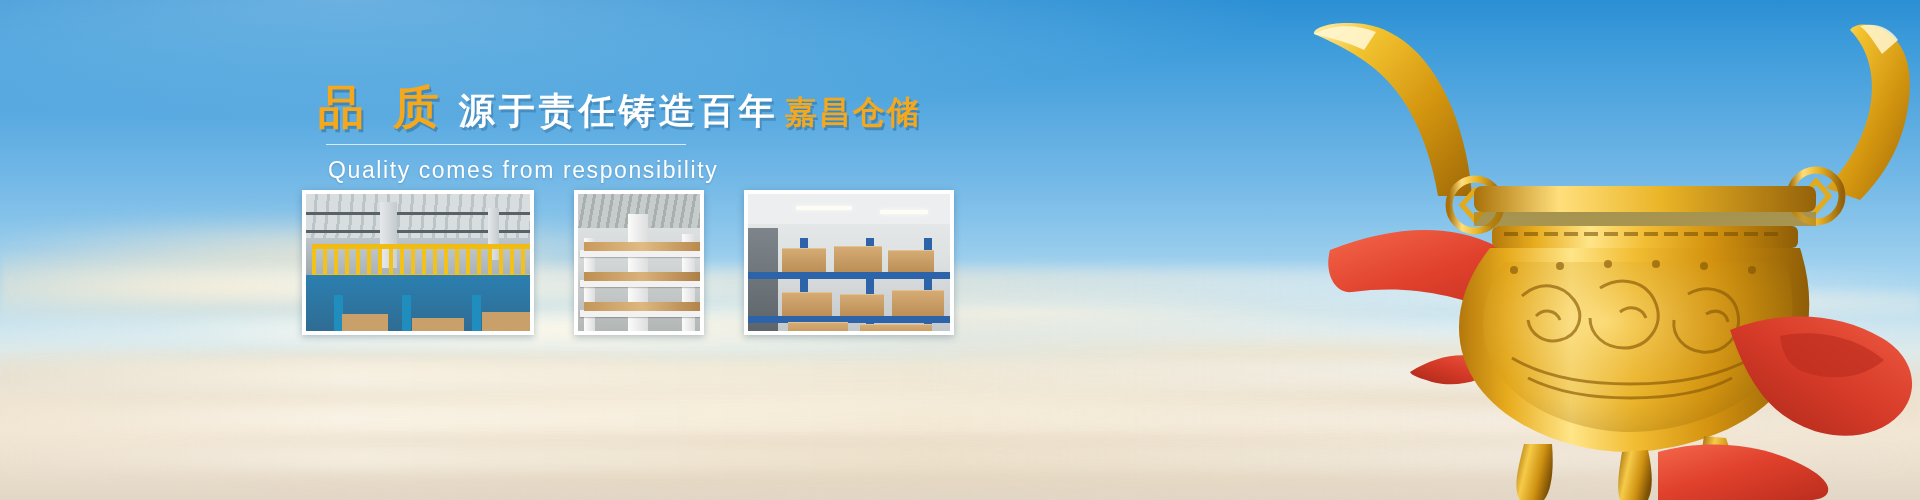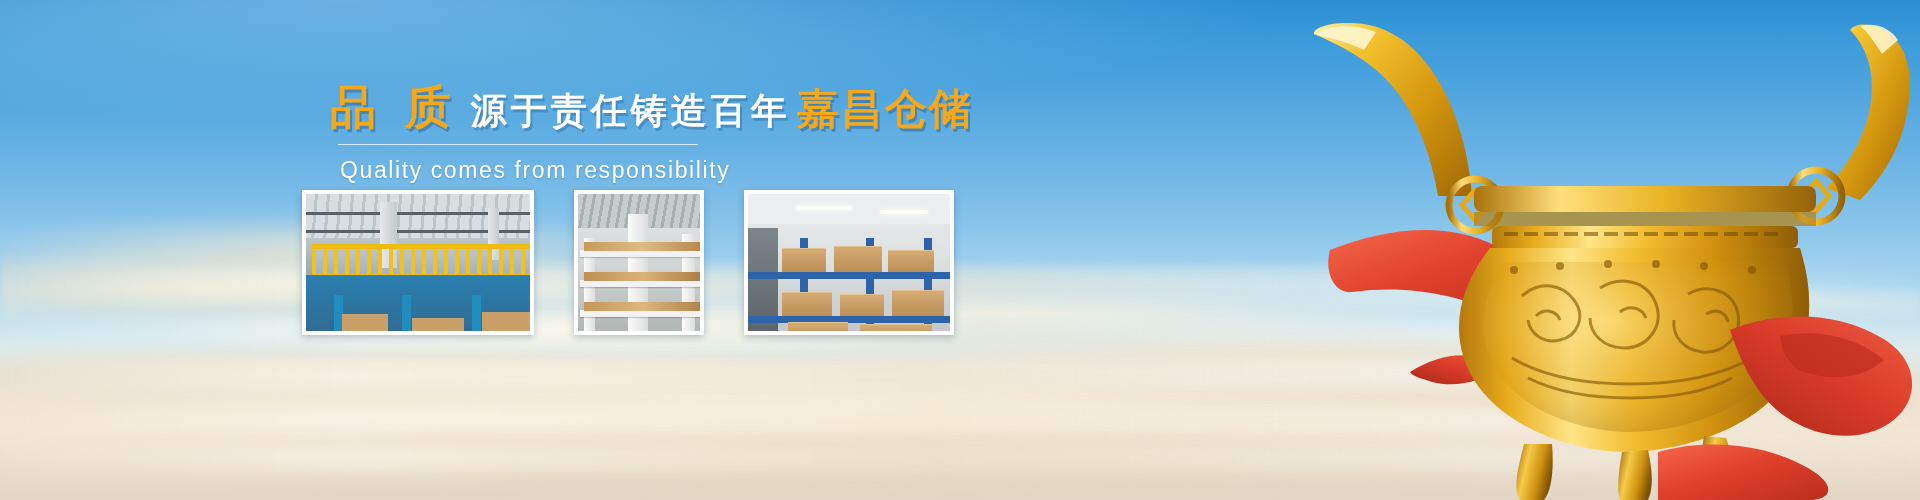--- a/index.html
+++ b/index.html
@@ -44,40 +44,40 @@
   .cs4 { top:406px; height:26px; opacity:.7; }
   .cs5 { top:444px; height:28px; opacity:.65; }
 
   .wisp-left {
     position:absolute; left:-60px; top:214px; width:760px; height:74px;
     background:radial-gradient(ellipse at 50% 50%, rgba(242,232,210,.85), rgba(242,232,210,0) 70%);
     filter:blur(10px);
   }
 
   
-  .headline-wrap { position:absolute; left:330px; top:84px; width:700px; }
+  .headline-wrap { position:absolute; left:318px; top:84px; width:700px; }
   .headline {
     display:flex; align-items:baseline; white-space:nowrap;
     line-height:1;
   }
   .hl-gold, .hl-brand {
     color:#f5a81c;
     text-shadow: 2px 3px 0 rgba(20,70,110,.35);
     font-weight:bold;
   }
   .hl-gold {
     font-size:46px; letter-spacing:8px; margin-right:12px;
   }
   .hl-white {
     color:#ffffff; font-size:36px; font-weight:bold; letter-spacing:4px;
     text-shadow: 2px 3px 0 rgba(20,70,110,.28);
     text-align: right;
   }
   .hl-brand {
-    font-size:42px; letter-spacing:2px; margin-left:6px;
+    font-size:32px; letter-spacing:2px; margin-left:6px;
   }
   .rule {
     width:360px; height:1px; background:rgba(255,255,255,.75);
     margin:14px 0 0 8px;
   }
   .subtitle {
     margin:12px 0 4px 10px; color:#ffffff; font-size:23px;
     letter-spacing:1.6px; font-weight:normal;
     text-shadow:0 1px 2px rgba(30,90,140,.3);
   }

